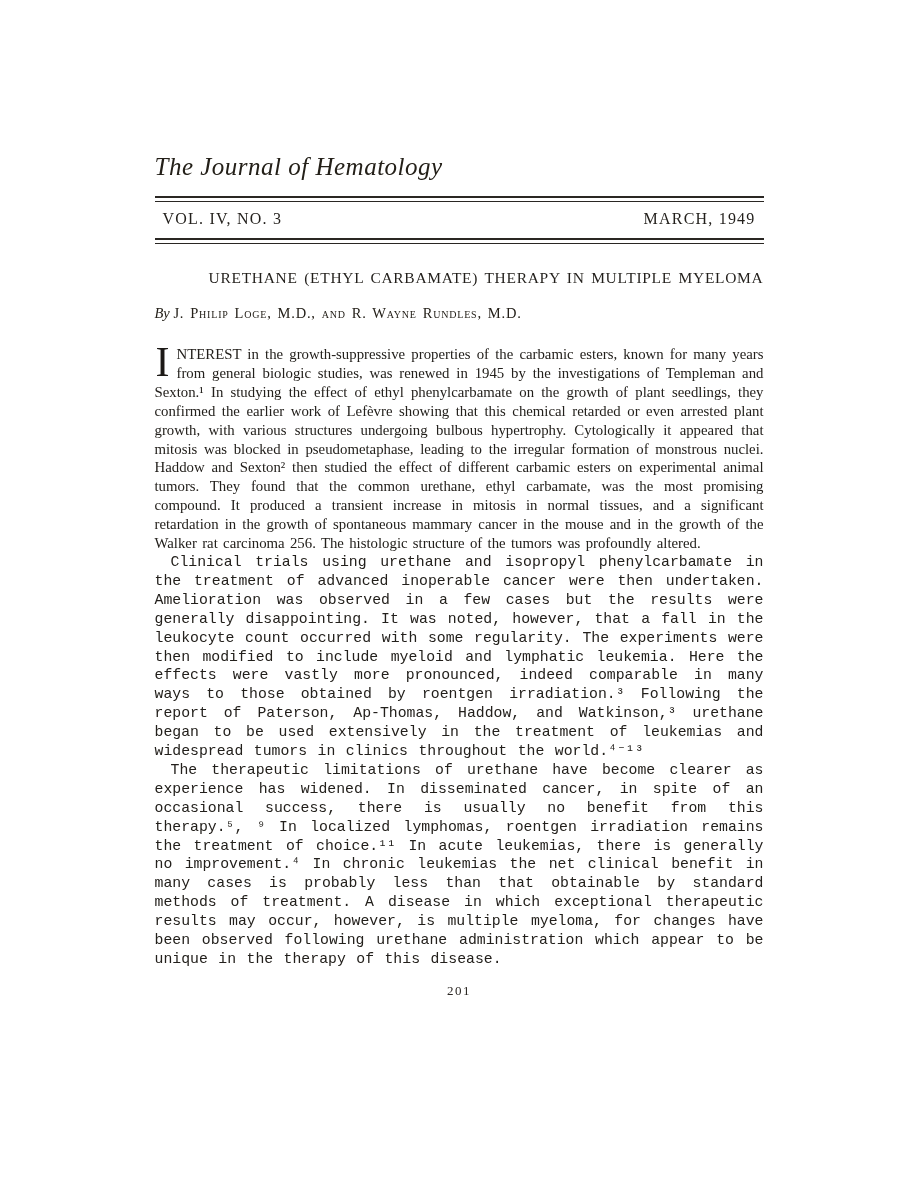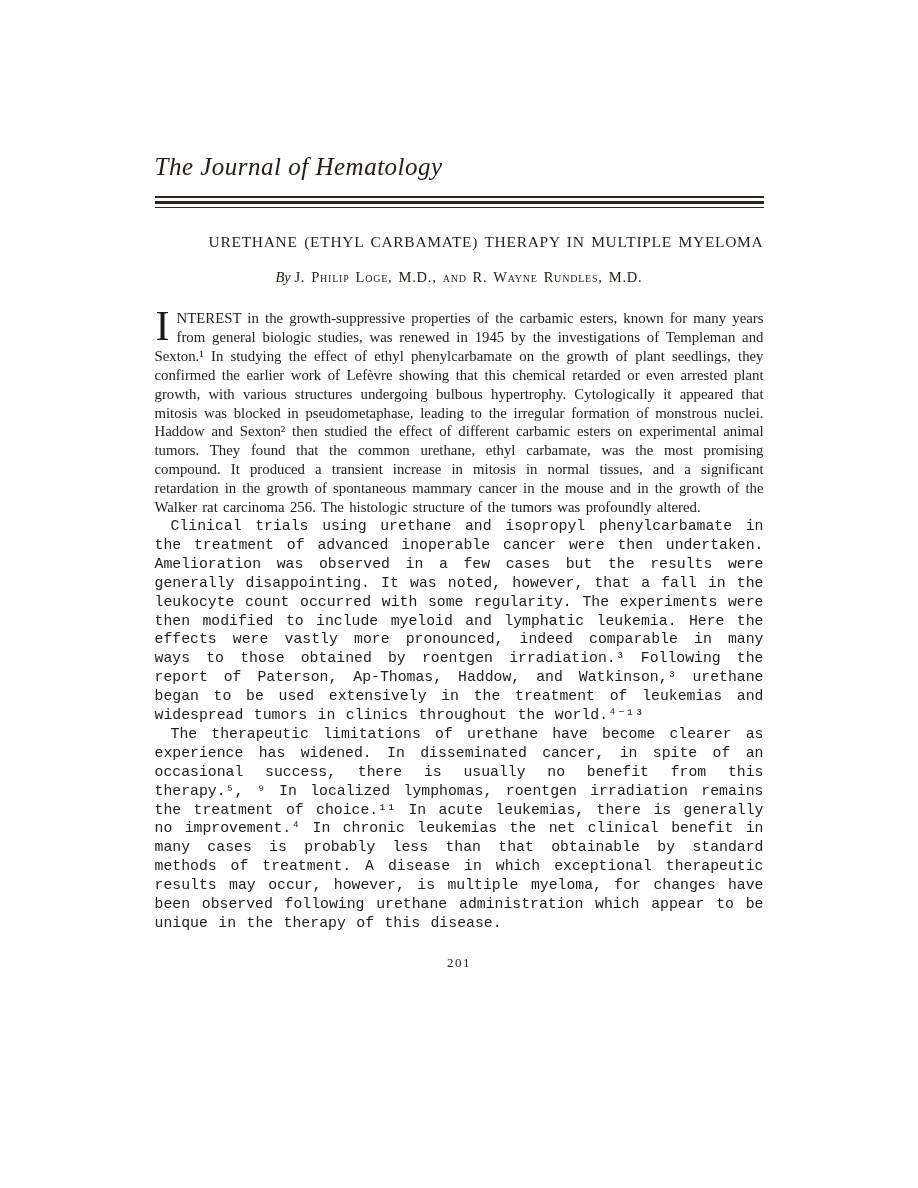--- a/index.html
+++ b/index.html
@@ -59,21 +59,20 @@
     margin: 25px 0 0 0;
     text-align: right;
     font-size: 15.5px;
     font-weight: normal;
     letter-spacing: 0.7px;
     word-spacing: 2px;
     color: #221f1b;
   }
   .byline {
     margin-top: 18px;
-    text-align: center;
     font-size: 14.5px;
     color: #242019;
   }
   .byline .prefix { font-style: italic; }
   .byline .authors {
     font-variant: small-caps;
     letter-spacing: 0.8px;
     word-spacing: 1.5px;
   }
   
@@ -99,36 +98,40 @@
     margin-top: 12px;
     font-size: 12.6px;
     line-height: 16.6px;
     text-align: justify;
     word-spacing: 1px;
     color: #262220;
   }
   .footnote p { margin: 0; }
   .footnote p.indent { text-indent: 14px; }
   .page-number {
-    margin-top: 22px;
+    margin-top: 14px;
     text-align: center;
     font-size: 13px;
     letter-spacing: 1.5px;
     color: #2a2622;
   }
 </style>
 </head>
 <body>
 
 <div class="page">
   <div class="content">
 
     <header>
       <div class="journal-subtitle">The Journal of Hematology</div>
       <div class="double-rule"></div>
+      <div class="vol-row">
+        <span>VOL. IV, NO. 3</span>
+        <span>MARCH, 1949</span>
+      </div>
       <div class="double-rule lower"></div>
     </header>
 
     <h2 class="article-title">URETHANE (ETHYL CARBAMATE) THERAPY IN MULTIPLE MYELOMA</h2>
 
     <div class="byline">
       <span class="prefix">By</span>
       <span class="authors">J. Philip Loge, M.D., and R. Wayne Rundles, M.D.</span>
     </div>
 

